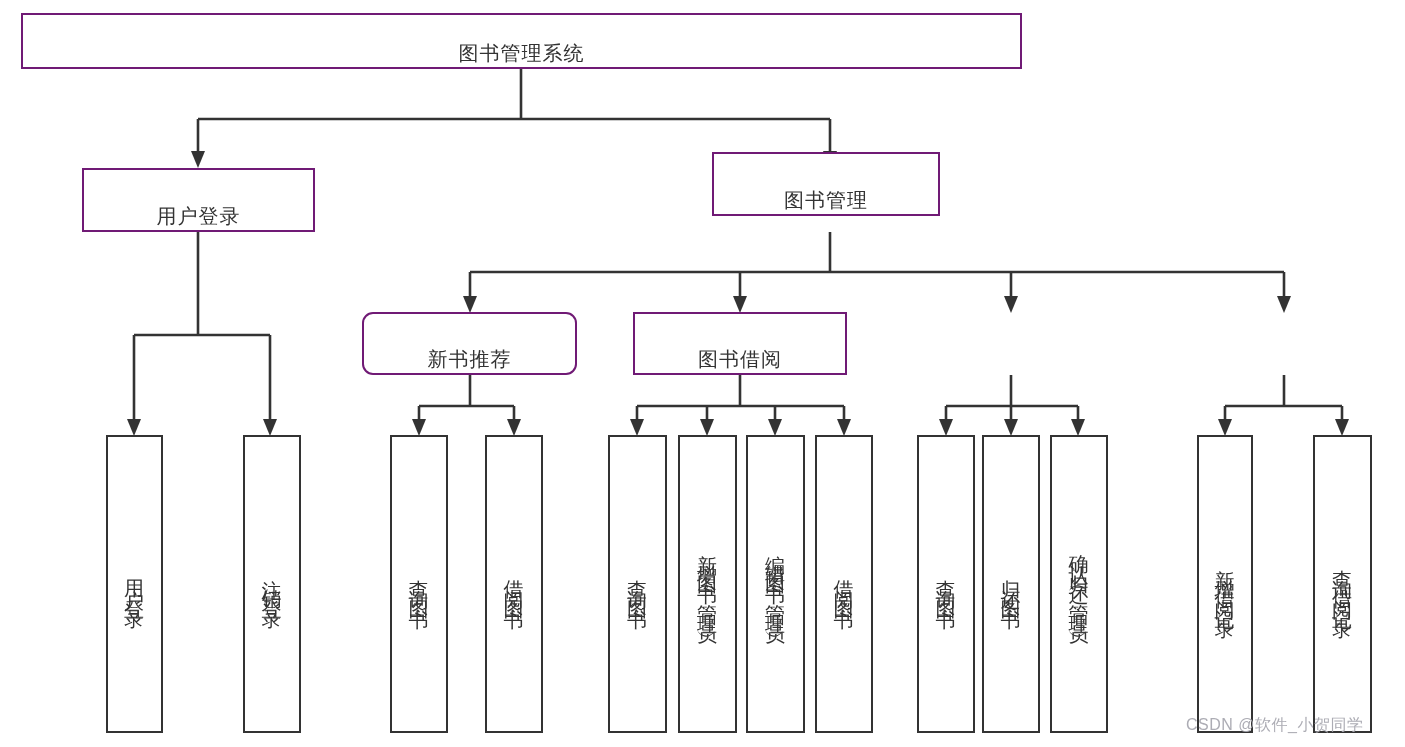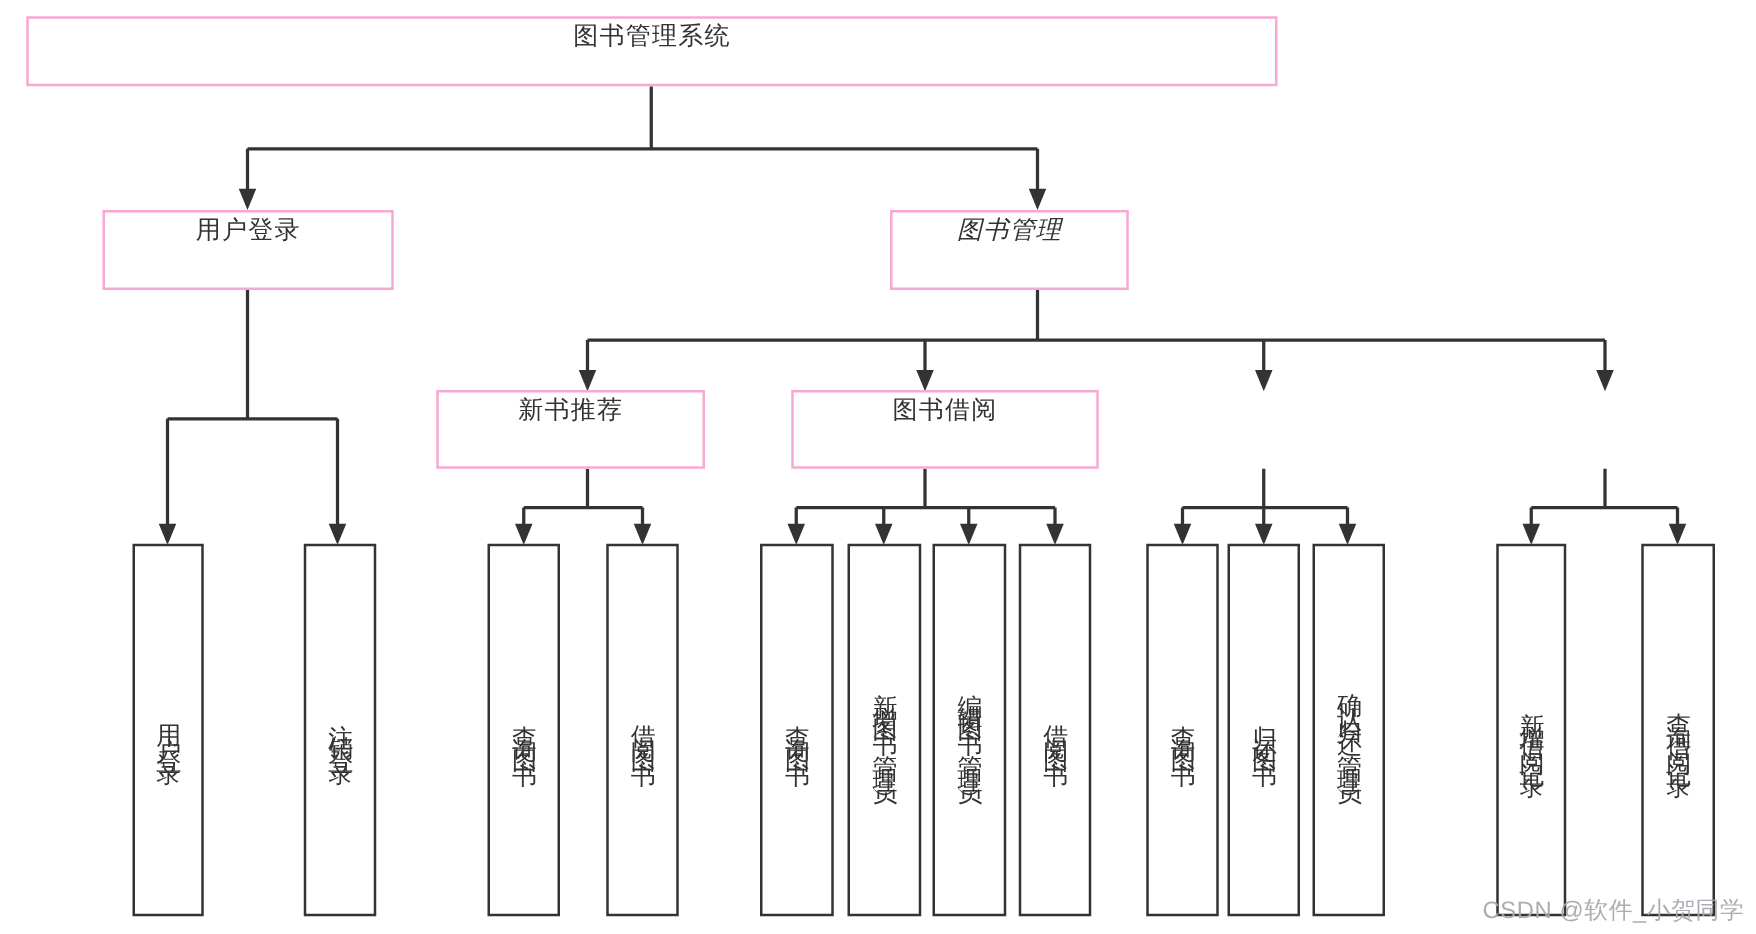--- a/index.html
+++ b/index.html
@@ -7,23 +7,23 @@
     position:relative;
     width:1405px;height:747px;
     background:#ffffff;
     font-family:"Liberation Sans","DejaVu Sans",sans-serif;
     overflow:hidden;
   }
   #wires{position:absolute;left:0;top:0;z-index:1;}
   .hbox{
     position:absolute;z-index:2;
     box-sizing:border-box;
-    border:2px solid #f9a8d4;
+    border:2px solid #701a75;
     background:#ffffff;
-    display:flex;align-items:flex-start;justify-content:center;
+    display:flex;align-items:flex-end;justify-content:center;
     font-size:20px;color:#333333;
     letter-spacing:1px;
     white-space:nowrap;
   }
   .vbox{
     position:absolute;z-index:2;
     top:435px;height:298px;
     box-sizing:border-box;
     border:2px solid #333333;
     background:#ffffff;
@@ -32,21 +32,21 @@
   .vbox span{
     writing-mode:vertical-rl;
     text-orientation:mixed;
     font-size:20px;color:#333333;
     letter-spacing:10px;
     line-height:1;
   }
   .watermark{
     position:absolute;z-index:5;
     left:1186px;top:715px;
-    font-size:19px;
+    font-size:16px;
     color:rgba(168,168,176,0.95);
     letter-spacing:0.5px;
     white-space:nowrap;
   }
 </style>
 </head>
 <body>
 
 <div id="stage">
 
@@ -105,28 +105,28 @@
       <polygon points="1335,419 1349,419 1342,436" fill="#333333"></polygon>
     </svg>
 
   <div class="hbox" style="left:21px;top:13px;width:1001px;height:56px;">
     <span>图书管理系统</span>
   </div>
 
   <div class="hbox" style="left:82px;top:168px;width:233px;height:64px;">
     <span>用户登录</span>
   </div>
-  <div class="hbox" style="left:712px;top:168px;width:191px;height:64px;font-style:italic;">
+  <div class="hbox" style="left:712px;top:152px;width:228px;height:64px;">
     <span>图书管理</span>
   </div>
 
-  <div class="hbox" style="left:349px;top:312px;width:215px;height:63px;">
+  <div class="hbox" style="left:362px;top:312px;width:215px;height:63px;border-radius:11px;">
     <span>新书推荐</span>
   </div>
-  <div class="hbox" style="left:633px;top:312px;width:246px;height:63px;">
+  <div class="hbox" style="left:633px;top:312px;width:214px;height:63px;">
     <span>图书借阅</span>
   </div>
 
   <div class="vbox" style="left:106px;width:57px;">
     <span>用户登录</span>
   </div>
   <div class="vbox" style="left:243px;width:58px;">
     <span>注销登录</span>
   </div>
 

